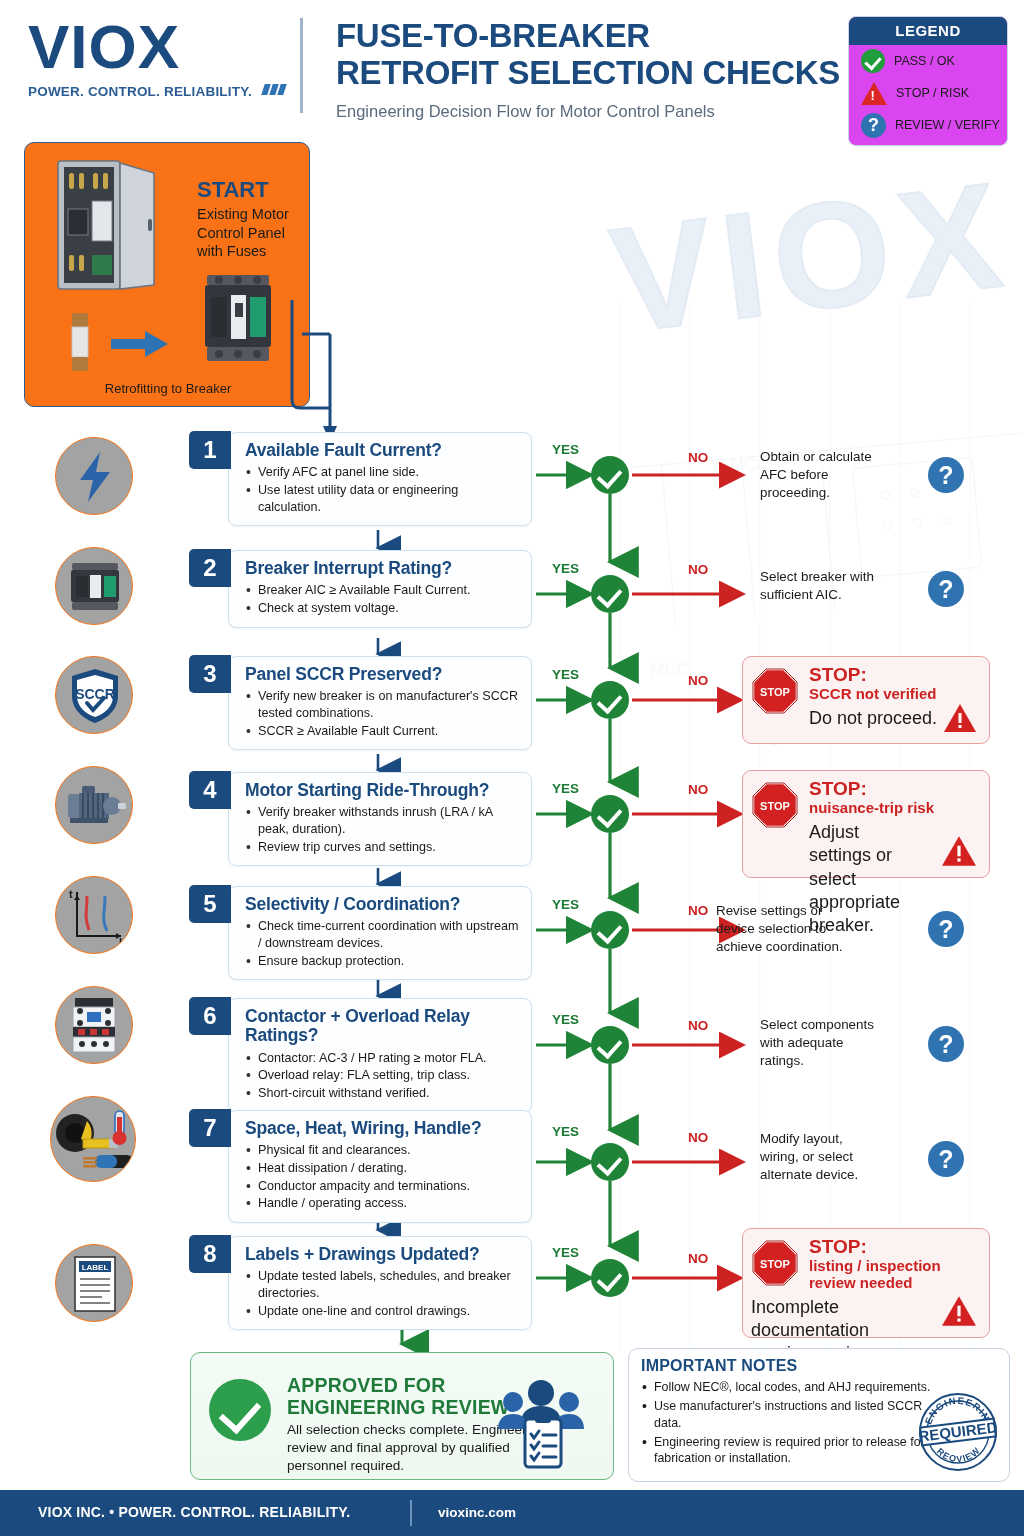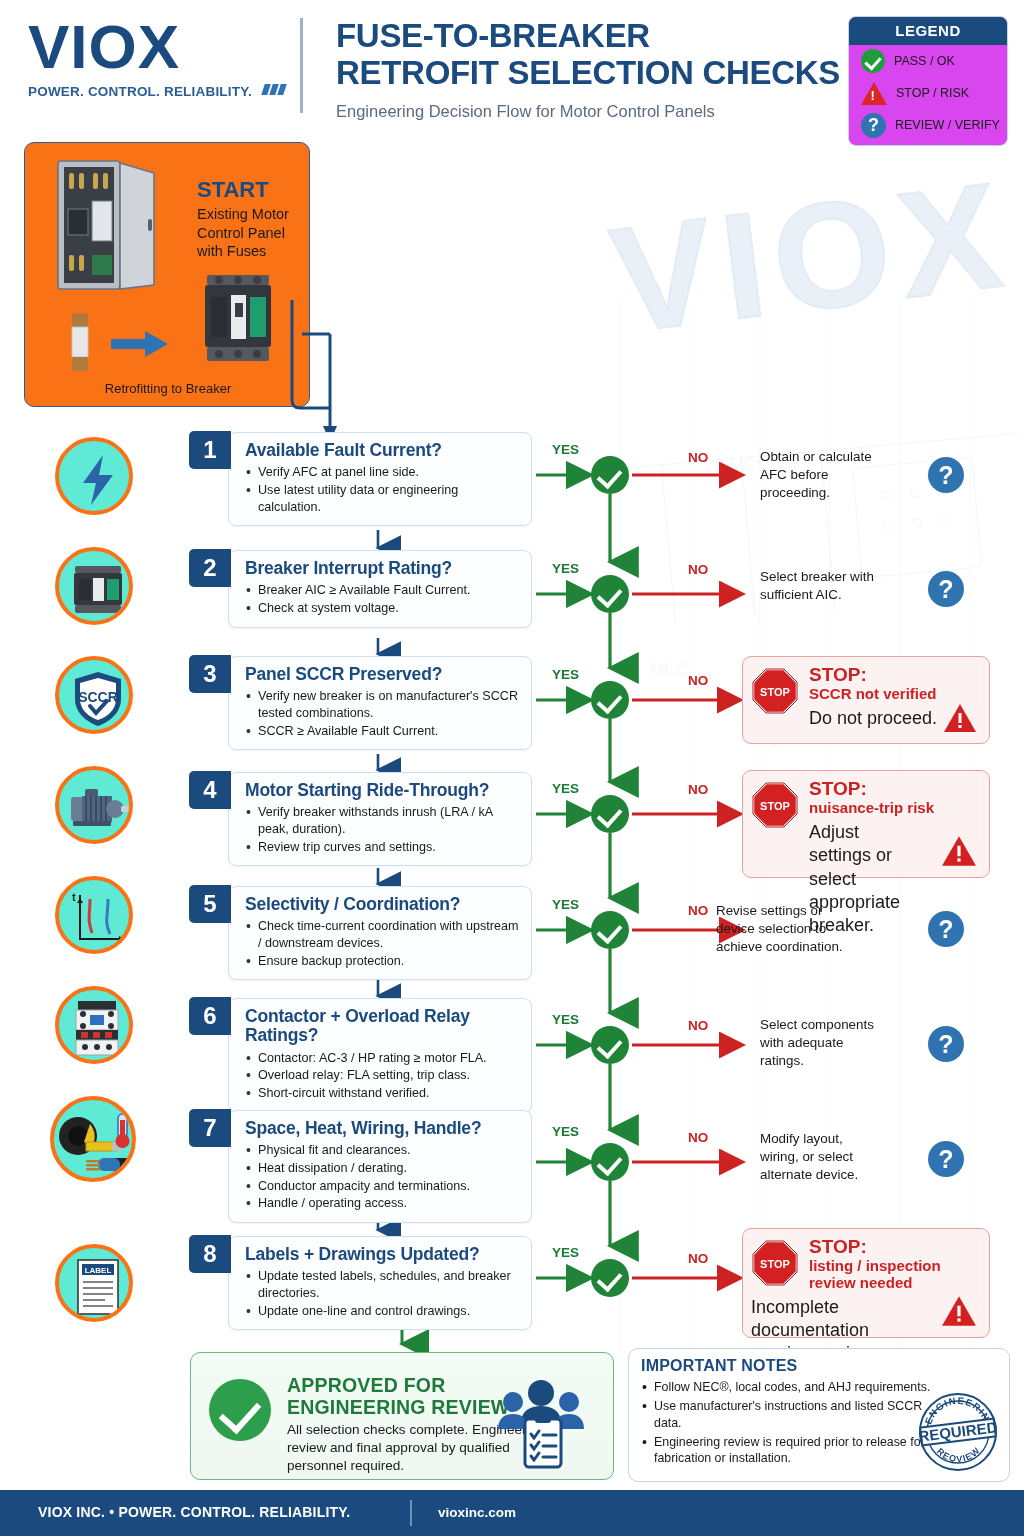--- a/index.html
+++ b/index.html
@@ -77,21 +77,21 @@
   .cab{position:absolute;left:27px;top:14px;width:110px;height:138px;}
   .fuse{position:absolute;left:44px;top:168px;width:22px;height:62px;}
   .arrow-big{position:absolute;left:86px;top:186px;width:58px;height:30px;}
   .brk-img{position:absolute;left:176px;top:130px;width:78px;height:92px;}
 
   
   .conn{position:absolute;left:290px;top:300px;width:60px;height:145px;}
 
   
   .lic{position:absolute;width:78px;height:78px;border-radius:50%;
-    background:#5eead4;border:4px solid #f97316;left:55px;overflow:hidden;}
+    background:#a3a3a3;border:1px solid #f97316;left:55px;overflow:hidden;}
   .lic > * {position:absolute;}
 
   
   .step{position:absolute;left:228px;width:304px;border:1px solid #cfe0ee;
     border-radius:8px;background:#fdfeff;padding:8px 10px 9px 16px;
     box-shadow:0 1px 2px rgba(20,60,100,.06);}
   .step h3{font-size:17.5px;font-weight:800;color:#1b4a7e;line-height:1.1;margin-bottom:4px;
     letter-spacing:-.2px;}
   .step ul{list-style:none;}
   .step li{font-size:12.6px;color:#1a1a1a;line-height:1.33;padding-left:13px;position:relative;

